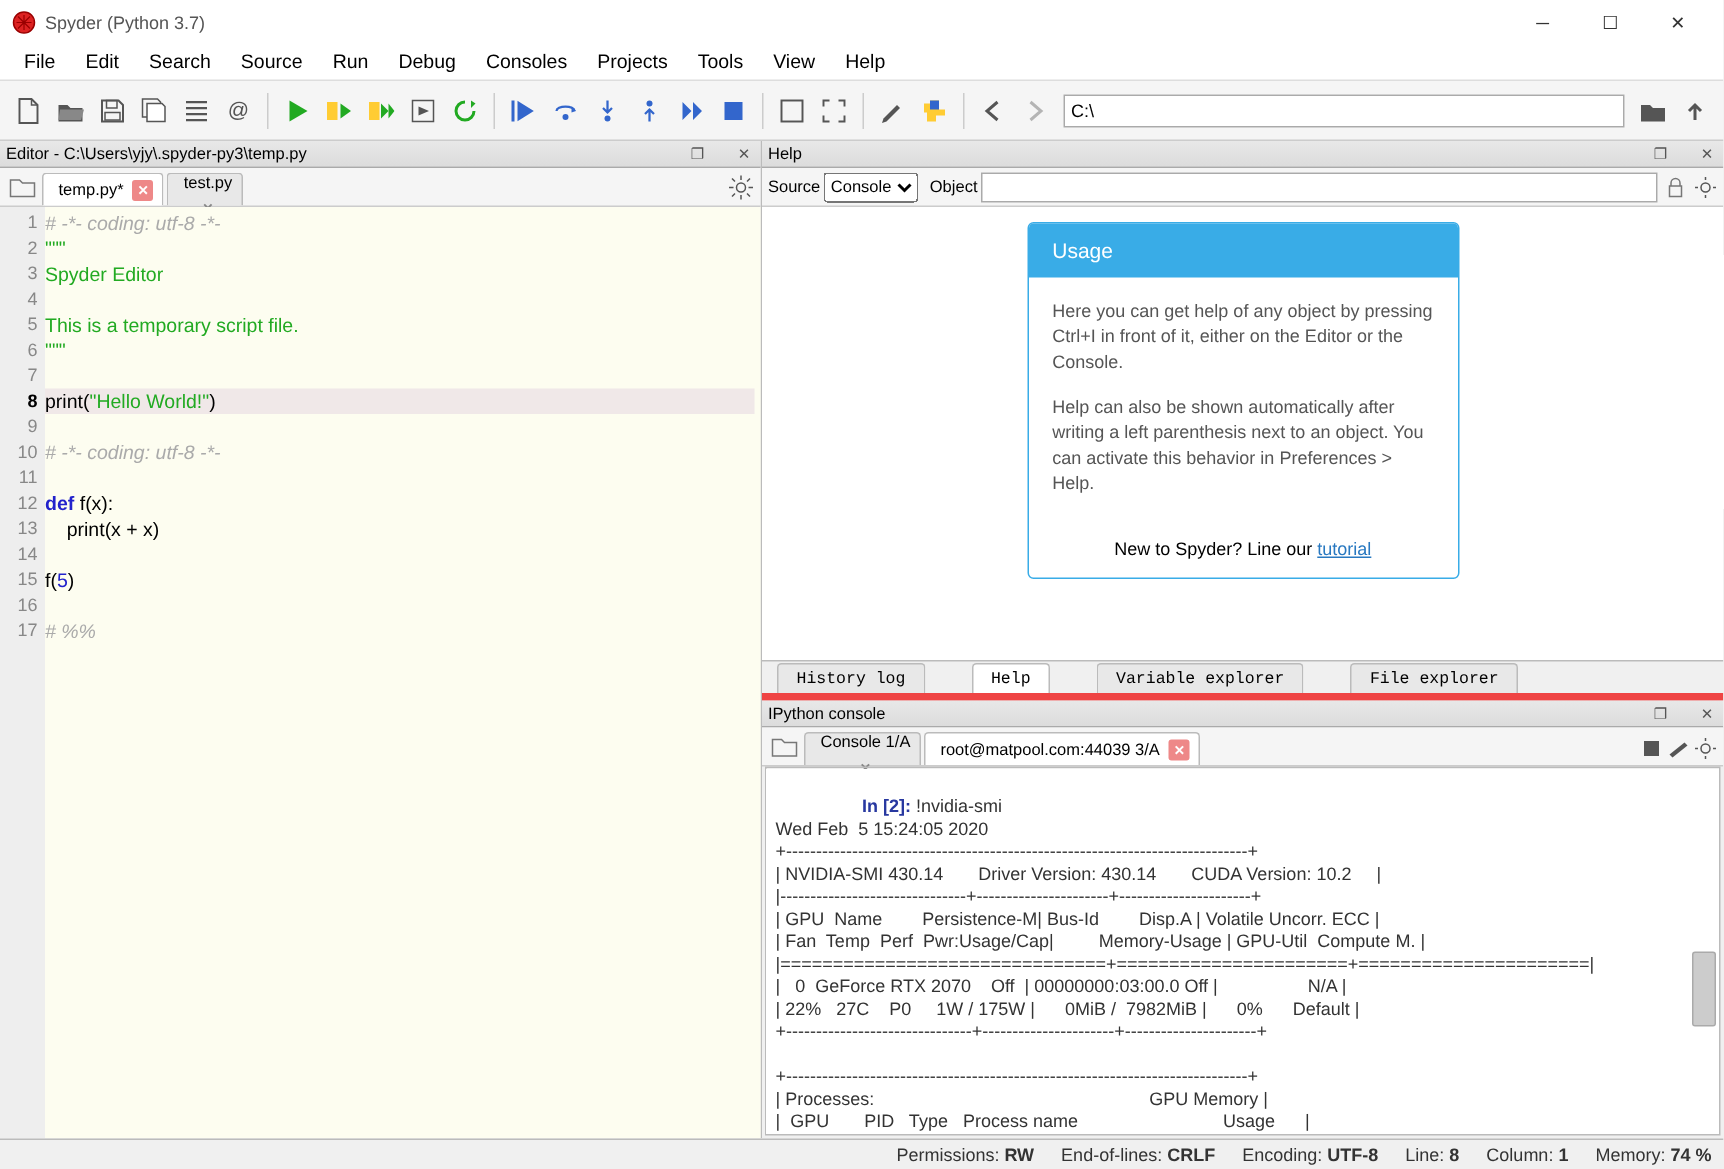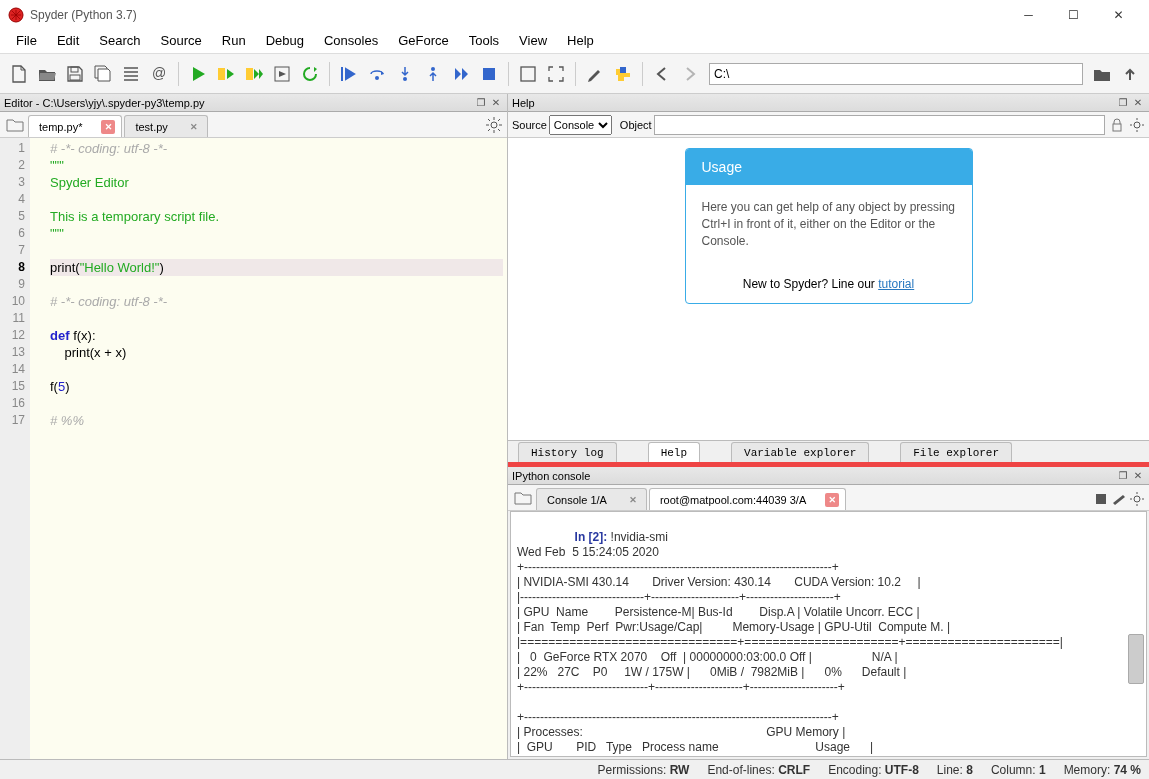--- a/index.html
+++ b/index.html
@@ -13,34 +13,34 @@
 .menubar span { padding:3px 10px; font-size:13px; }
 .toolbar { height:40px; background:#f5f5f5; display:flex; align-items:center; padding:0 6px; gap:2px; border-bottom:1px solid #ccc; }
 .tb-btn { width:26px; height:26px; display:flex; align-items:center; justify-content:center; border:1px solid transparent; border-radius:2px; }
 .tb-btn svg { width:18px; height:18px; }
 .tb-sep { width:1px; height:24px; background:#ccc; margin:0 4px; }
 .path-input { flex:1; height:22px; border:1px solid #aaa; background:#fff; margin:0 4px; padding:0 4px; font-size:12px; }
 .main { flex:1; display:flex; overflow:hidden; }
 .left, .right { display:flex; flex-direction:column; }
 .left { width:508px; border-right:1px solid #bbb; }
 .right { flex:1; }
-.pane-title { height:18px; background:linear-gradient(#e8e8e8,#dcdcdc); border-bottom:1px solid #aaa; display:flex; align-items:center; padding:0 4px; font-size:11px; font-family:"Courier New",monospace; }
+.pane-title { height:18px; background:linear-gradient(#e8e8e8,#dcdcdc); border-bottom:1px solid #aaa; display:flex; align-items:center; padding:0 4px; font-size:11px; font-family:"Courier New",monospace;gap:16px; }
 .pane-title .t { flex:1; }
 .pane-title .pc { width:14px; height:14px; display:flex; align-items:center; justify-content:center; font-size:10px; margin-left:1px; color:#555; }
 .tabrow { height:26px; background:#f5f5f5; border-bottom:1px solid #ccc; display:flex; align-items:flex-end; padding:0 4px; }
 .tabrow .folder { width:18px; height:18px; margin:0 4px 3px 2px; }
-.tab { height:22px; background:#fff; border:1px solid #bbb; border-bottom:none; padding:0 6px 0 10px; display:flex; align-items:center; font-family:"Courier New",monospace; font-size:11px; margin-right:2px; border-radius:3px 3px 0 0; gap:19px; }
-.tab.inactive { background:#e8e8e8; }
+.tab { height:22px; background:#fff; border:1px solid #bbb; border-bottom:none; padding:0 6px 0 10px; display:flex; align-items:center; font-family:"Courier New",monospace; font-size:11px; margin-right:2px; border-radius:3px 3px 0 0; gap:6px; }
+.tab.inactive { background:#e8e8e8;flex-direction:column; }
 .tab .close { width:14px; height:14px; background:#e88; border-radius:2px; display:flex; align-items:center; justify-content:center; color:#fff; font-size:9px; font-weight:bold; }
 .tab .close.plain { background:none; color:#888; }
 .tabrow .gear { margin-left:auto; width:18px; height:18px; margin-bottom:3px; }
 .editor { flex:1; background:#fdfdf0; font-family:"Courier New",monospace; font-size:13px; display:flex; overflow:hidden; }
 .gutter { width:30px; background:#eee; text-align:right; padding:2px 5px 0 0; color:#888; font-size:12px; line-height:17px; }
 .gutter .hl { font-weight:bold; color:#000; }
-.code { flex:1; padding:2px 4px 0 20px; line-height:17px; white-space:pre; background:#fdfdf0; }
+.code { flex:1; padding:2px 4px 0 0; line-height:17px; white-space:pre; background:#fdfdf0; }
 .code .ln.hl { background:#f0e8e8; display:block; }
 .c-gray { color:#aaa; font-style:italic; }
 .c-green { color:#2a2; }
 .c-blue { color:#22c; }
 .c-kw { color:#22c; font-weight:bold; }
 .c-fn { color:#000; }
 .help-hdr { height:26px; background:#f5f5f5; border-bottom:1px solid #ccc; display:flex; align-items:center; padding:0 4px; font-family:"Courier New",monospace; font-size:11px; gap:2px; }
 .help-hdr select { font-size:11px; height:20px; }
 .help-hdr input { flex:1; height:20px; border:1px solid #aaa; }
 .help-hdr .ico { width:16px; height:16px; margin-left:2px; }
@@ -81,21 +81,21 @@
 </div>
 
 <div class="menubar" id="menubar">
     <span>File</span>
     <span>Edit</span>
     <span>Search</span>
     <span>Source</span>
     <span>Run</span>
     <span>Debug</span>
     <span>Consoles</span>
-    <span>GeForce</span>
+    <span>Projects</span>
     <span>Tools</span>
     <span>View</span>
     <span>Help</span>
   </div>
 
 <div class="toolbar">
   <div class="tb-btn">
       <svg viewBox="0 0 18 18">
         <path d="M3 1h8l4 4v12H3z" fill="none" stroke="#555" stroke-width="1.3"></path>
         <path d="M11 1v4h4" fill="none" stroke="#555"></path>
@@ -328,20 +328,21 @@
       <span class="ico"><svg viewBox="0 0 16 16">
             <circle cx="8" cy="8" r="3" fill="none" stroke="#555"></circle>
             <path d="M8 1v2M8 13v2M1 8h2M13 8h2" stroke="#555"></path>
           </svg></span>
     </div>
     <div class="help-body">
       <div class="help-card">
         <div class="h">Usage</div>
         <div class="b">
           <p><span>Here you can get help of any object by pressing Ctrl+I in front of it, either on the Editor or the Console.</span></p>
+          <p><span>Help can also be shown automatically after writing a left parenthesis next to an object. You can activate this behavior in Preferences &gt; Help.</span></p>
         </div>
         <div class="tut">
           <span>New to Spyder? Line our </span><a href="#">tutorial</a>
         </div>
       </div>
     </div>
     <div class="btabs" id="btabs">
         <div class="btab">History log</div>
         <div class="btab active">Help</div>
         <div class="btab">Variable explorer</div>

